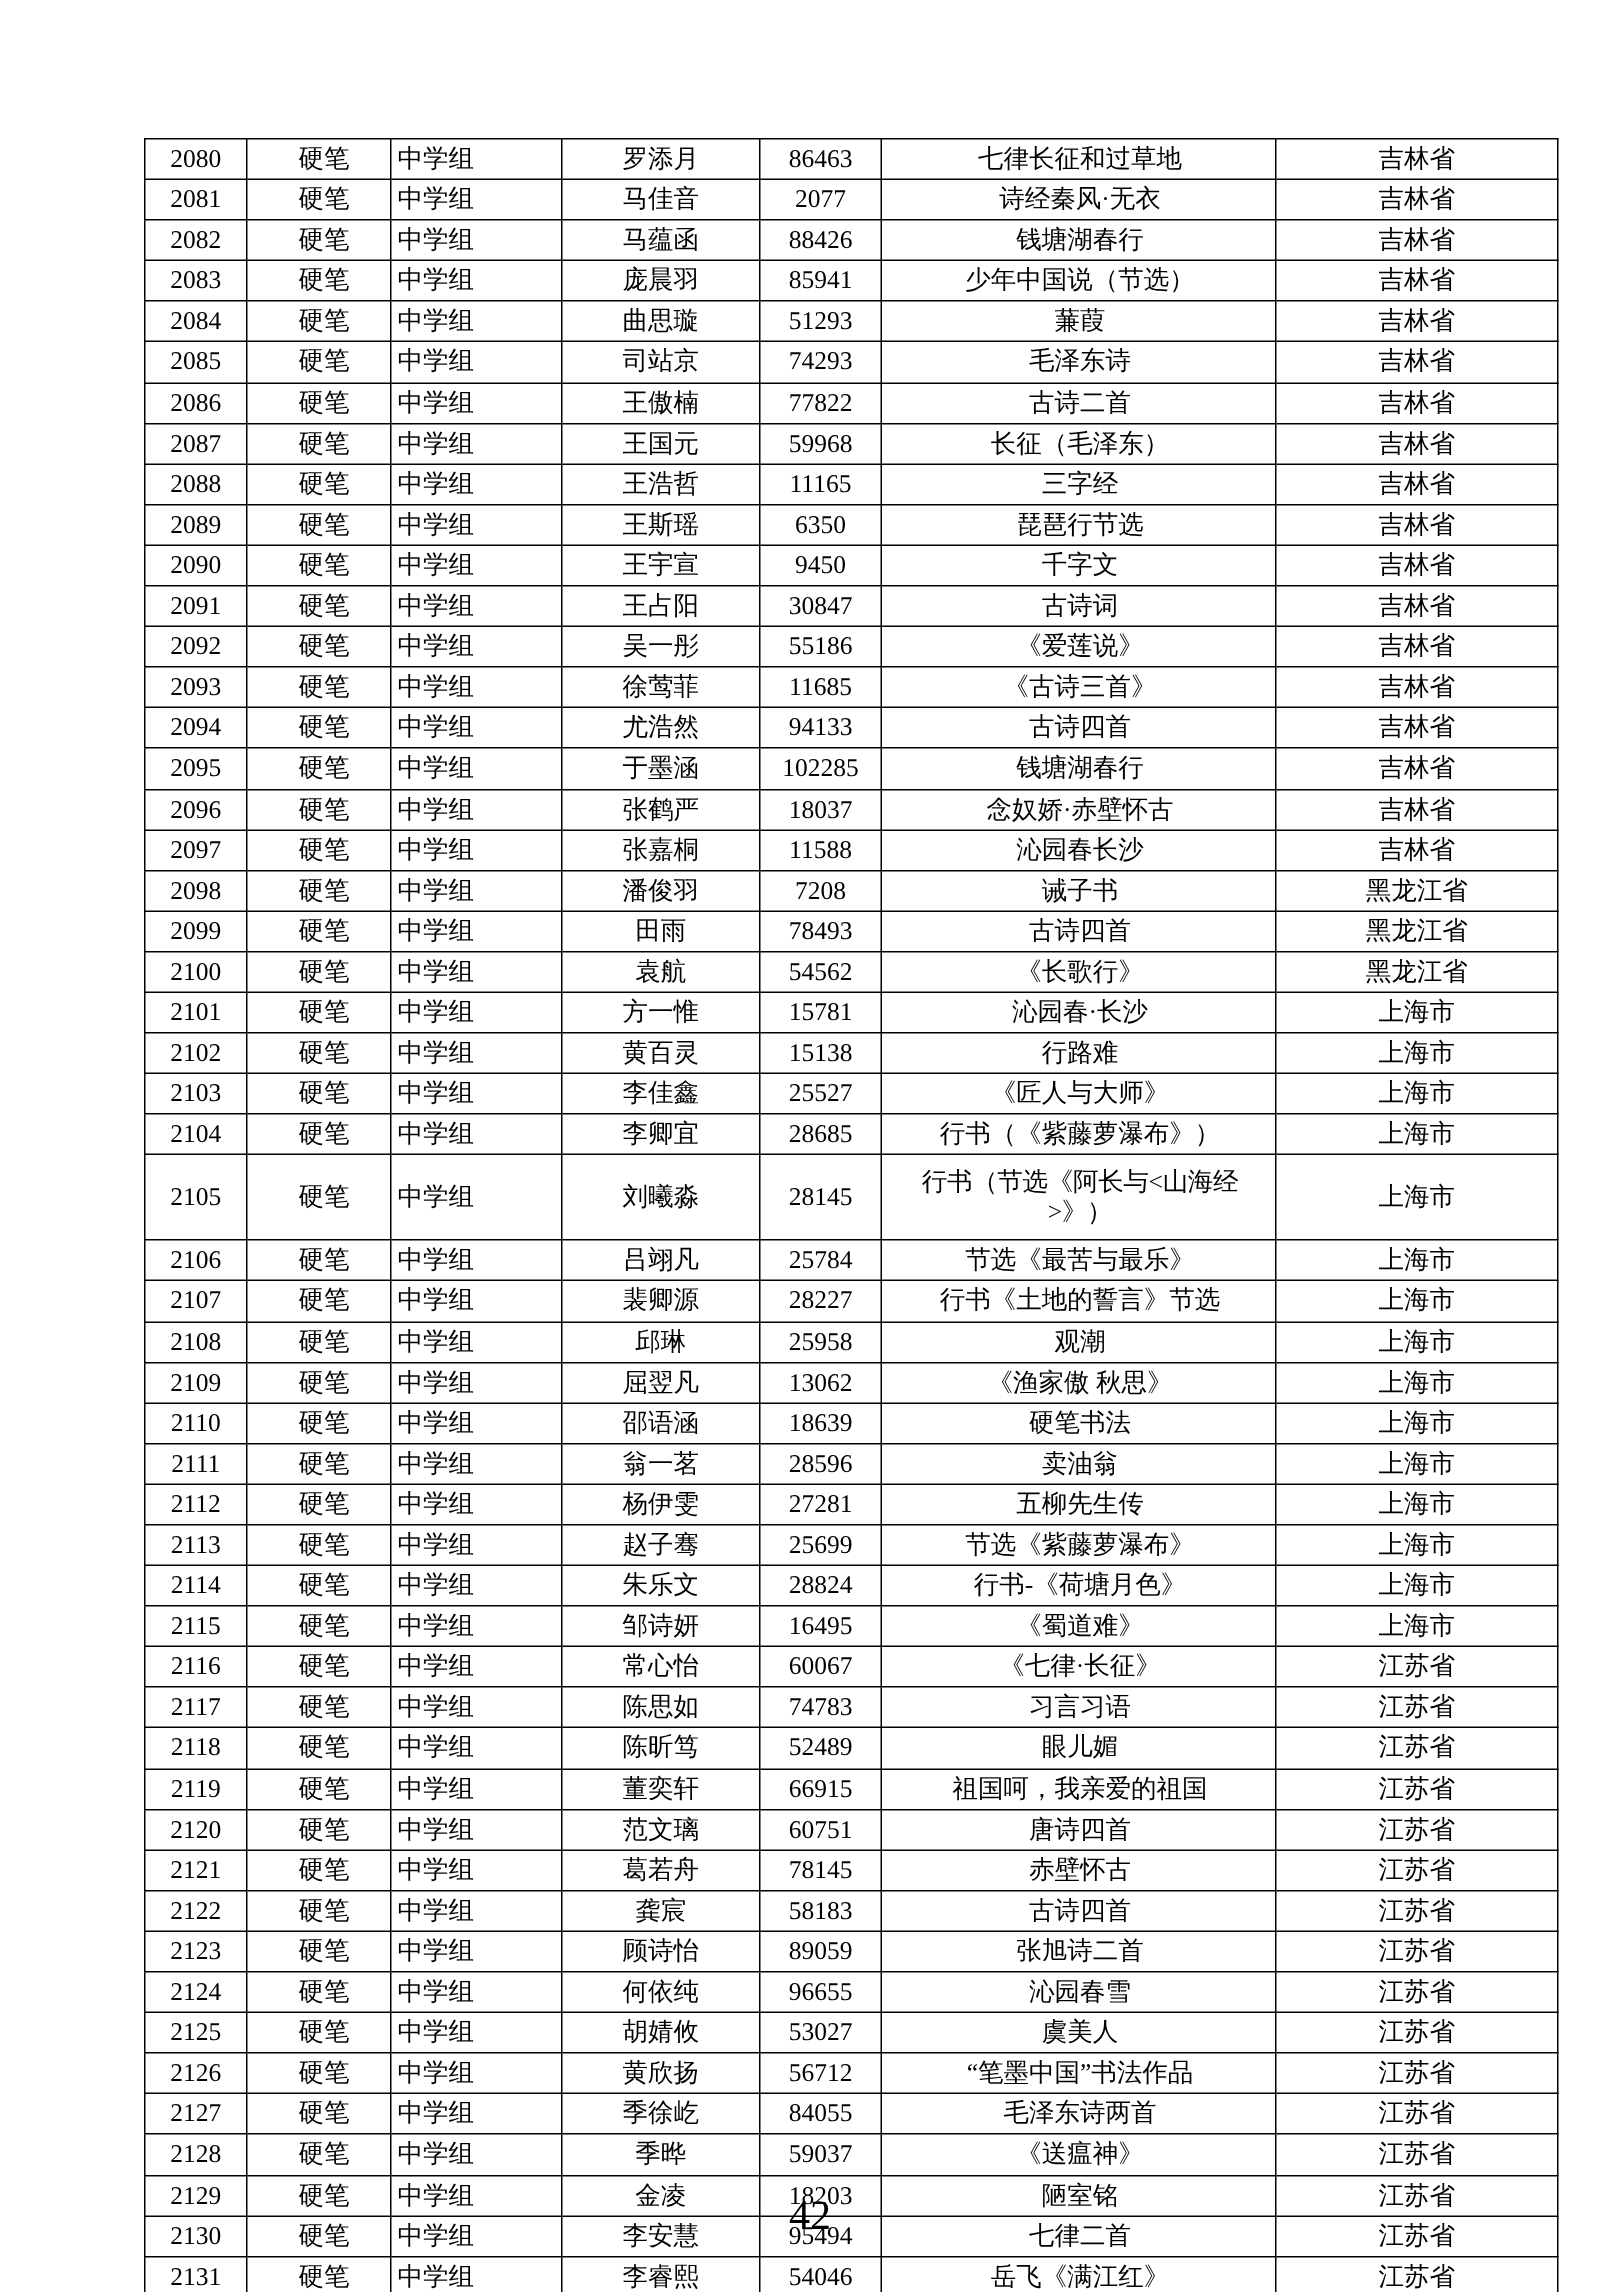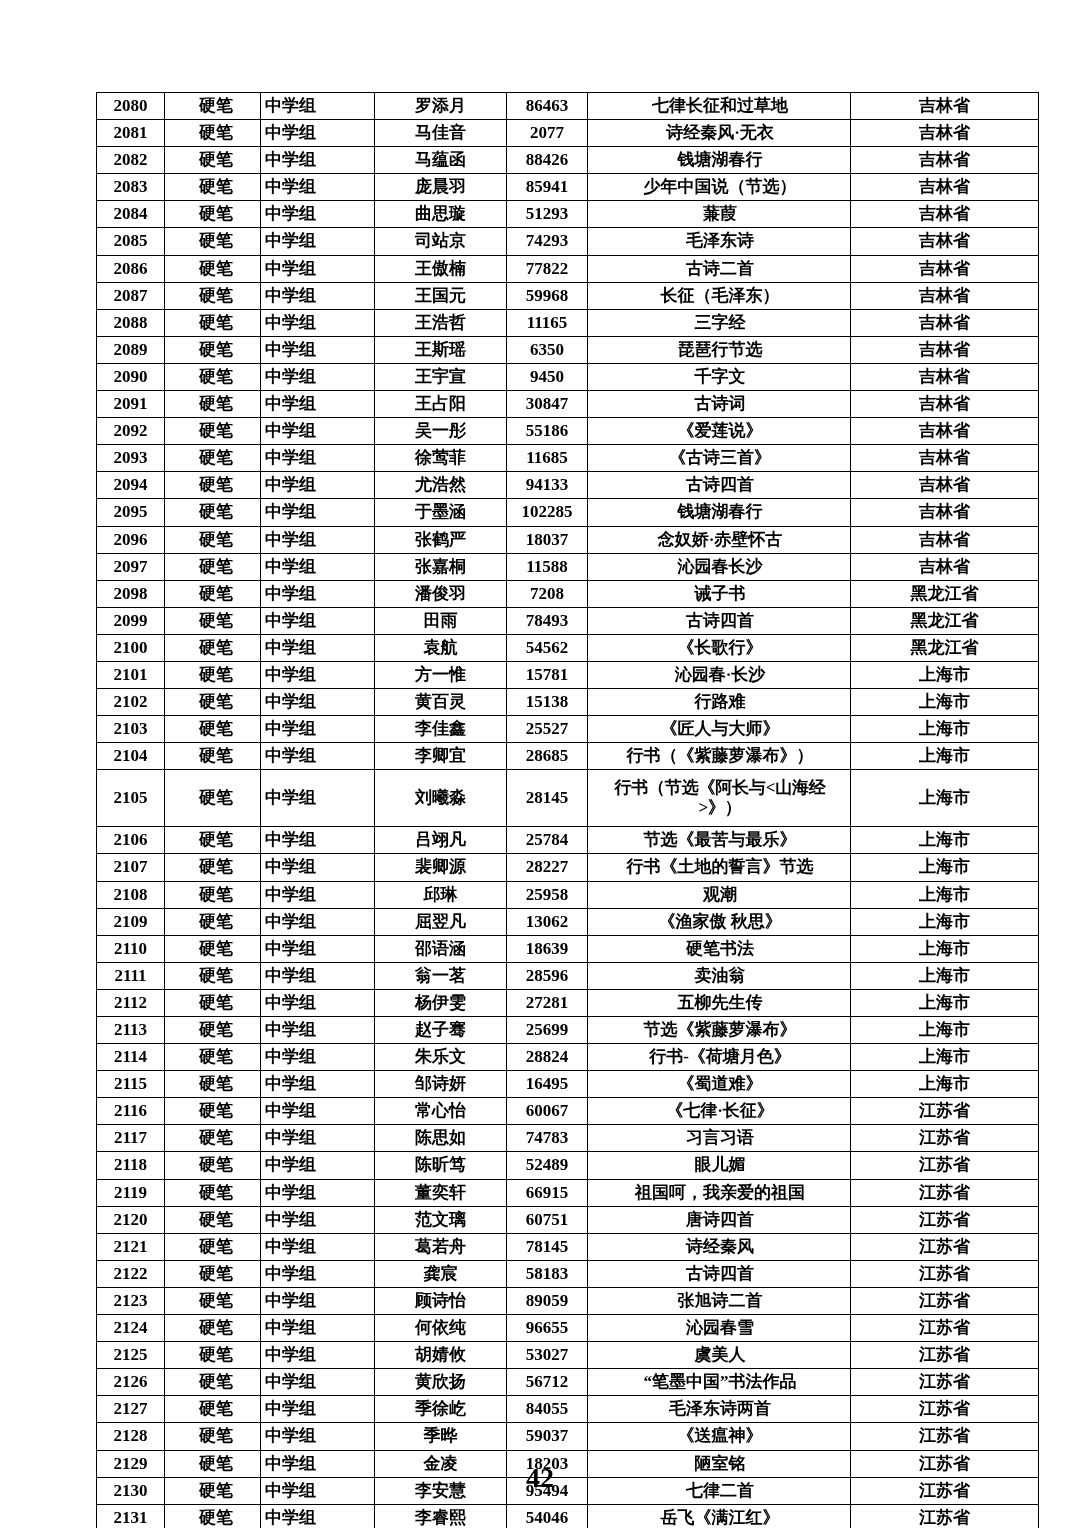--- a/index.html
+++ b/index.html
@@ -14,21 +14,20 @@
     color: #000000;
     position: relative;
     overflow: hidden;
   }
   .page {
     position: absolute;
     left: 0;
     top: 0;
     width: 1080px;
     height: 1268px;
-    font-weight: bold;
   }
   .roster-table {
     position: absolute;
     left: 96px;
     top: 92px;
     width: 870px;
     border-collapse: collapse;
     table-layout: fixed;
   }
   .roster-table td {
@@ -440,21 +439,21 @@
           <td class="c-code">60751</td>
           <td class="c-title">唐诗四首</td>
           <td class="c-province">江苏省</td>
         </tr>
         <tr>
           <td class="c-seq">2121</td>
           <td class="c-cat">硬笔</td>
           <td class="c-group">中学组</td>
           <td class="c-name">葛若舟</td>
           <td class="c-code">78145</td>
-          <td class="c-title">诗经秦风</td>
+          <td class="c-title">赤壁怀古</td>
           <td class="c-province">江苏省</td>
         </tr>
         <tr>
           <td class="c-seq">2122</td>
           <td class="c-cat">硬笔</td>
           <td class="c-group">中学组</td>
           <td class="c-name">龚宸</td>
           <td class="c-code">58183</td>
           <td class="c-title">古诗四首</td>
           <td class="c-province">江苏省</td>

